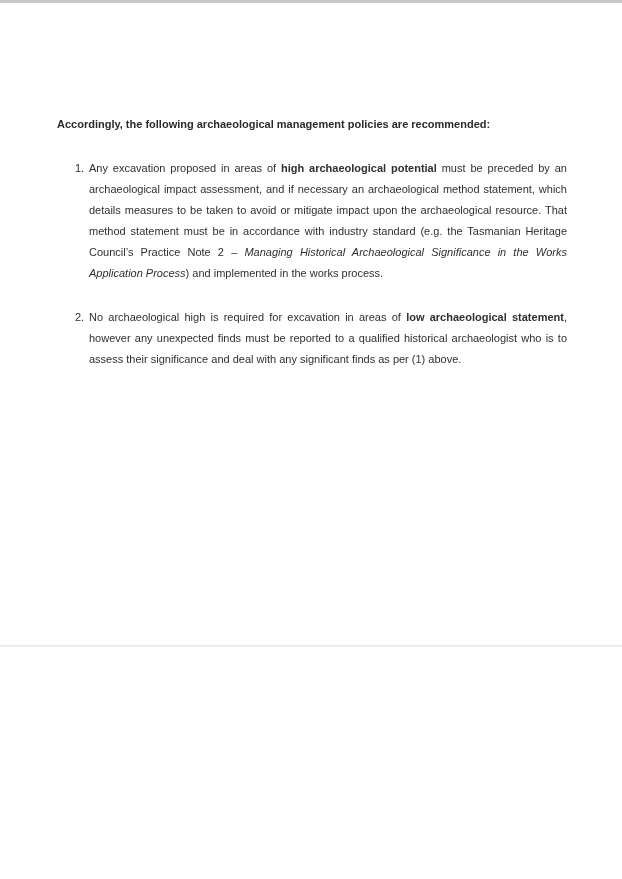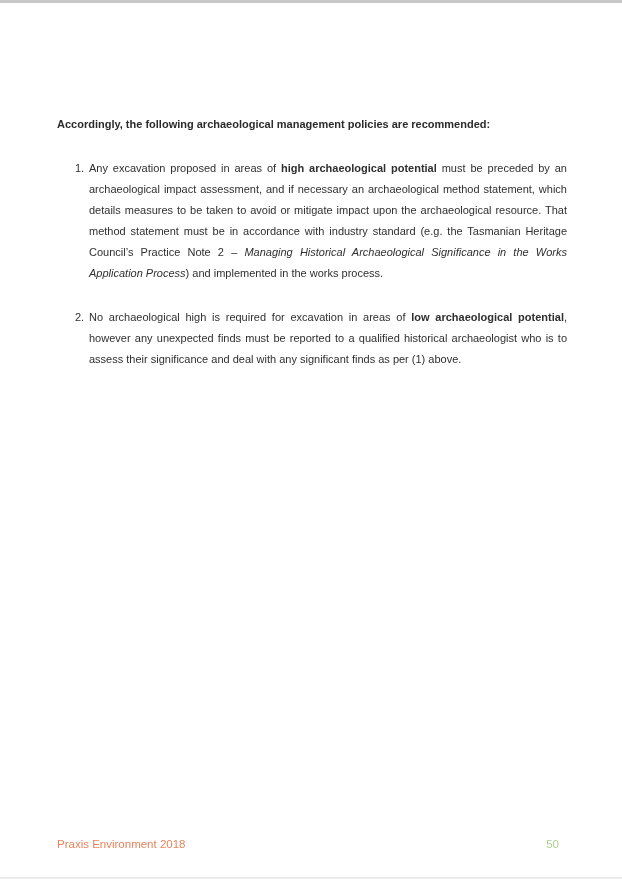--- a/index.html
+++ b/index.html
@@ -3,21 +3,21 @@
 <meta charset="utf-8">
 <style>
   html, body {
     margin: 0;
     padding: 0;
     background: #ffffff;
   }
   .page {
     position: relative;
     width: 622px;
-    height: 879px;
+    height: 647px;
     background: #ffffff;
     font-family: "Liberation Sans", sans-serif;
     color: #333333;
     overflow: hidden;
     box-sizing: border-box;
   }
   .page-top-edge {
     position: absolute;
     top: 0;
     left: 0;
@@ -97,21 +97,21 @@
     <p class="doc-heading">Accordingly, the following archaeological management policies are recommended:</p>
 
     <ol class="policy-list">
 
     <li class="policy-item">
           <span class="item-number">1.</span>
           <div class="item-text"><span class="run-n">Any excavation proposed in areas of </span><span class="run-b">high archaeological potential</span><span class="run-n"> must be preceded by an archaeological impact assessment, and if necessary an archaeological method statement, which details measures to be taken to avoid or mitigate impact upon the archaeological resource.  That method statement must be in accordance with industry standard (e.g. the Tasmanian Heritage Council’s Practice Note 2 – </span><span class="run-i">Managing Historical Archaeological Significance in the Works Application Process</span><span class="run-n">) and implemented in the works process.</span></div>
         </li>
         <li class="policy-item">
           <span class="item-number">2.</span>
-          <div class="item-text"><span class="run-n">No archaeological high is required for excavation in areas of </span><span class="run-b">low archaeological potential</span><span class="run-n">, however any unexpected finds must be reported to a qualified historical archaeologist who is to assess their significance and deal with any significant finds as per (1) above.</span></div>
+          <div class="item-text"><span class="run-n">No archaeological high is required for excavation in areas of </span><span class="run-b">low archaeological statement</span><span class="run-n">, however any unexpected finds must be reported to a qualified historical archaeologist who is to assess their significance and deal with any significant finds as per (1) above.</span></div>
         </li>
       </ol>
   </div>
 
   <div class="footer">
     <span class="footer-company" style="color: rgb(232, 132, 92);">Praxis Environment 2018</span>
     <span class="footer-pagenum" style="color: rgb(169, 209, 142); margin-top: 21px;">50</span>
   </div>
 
   <div class="page-bottom-edge"></div>

